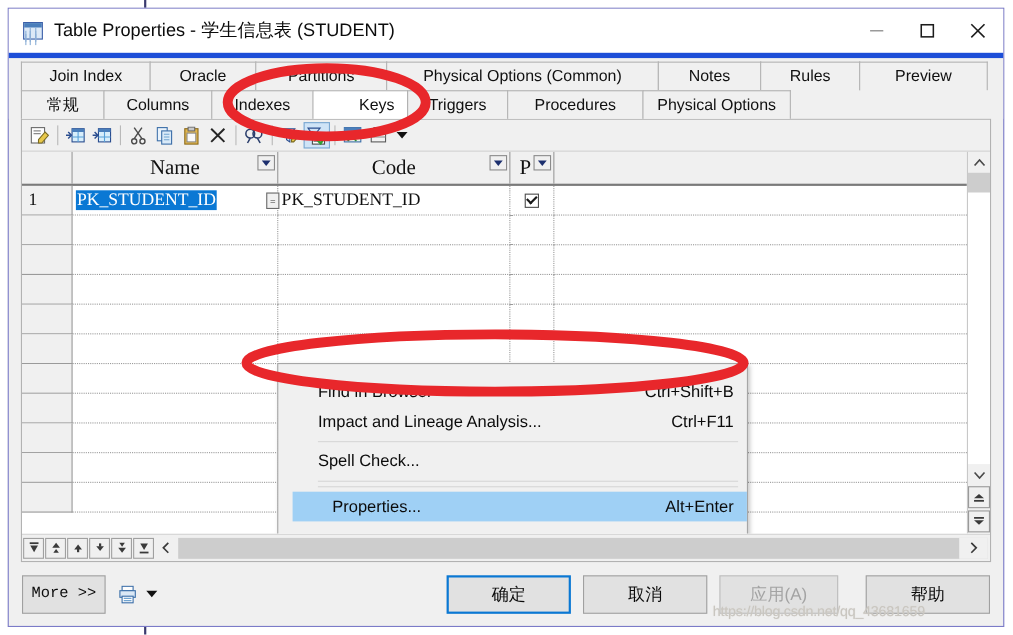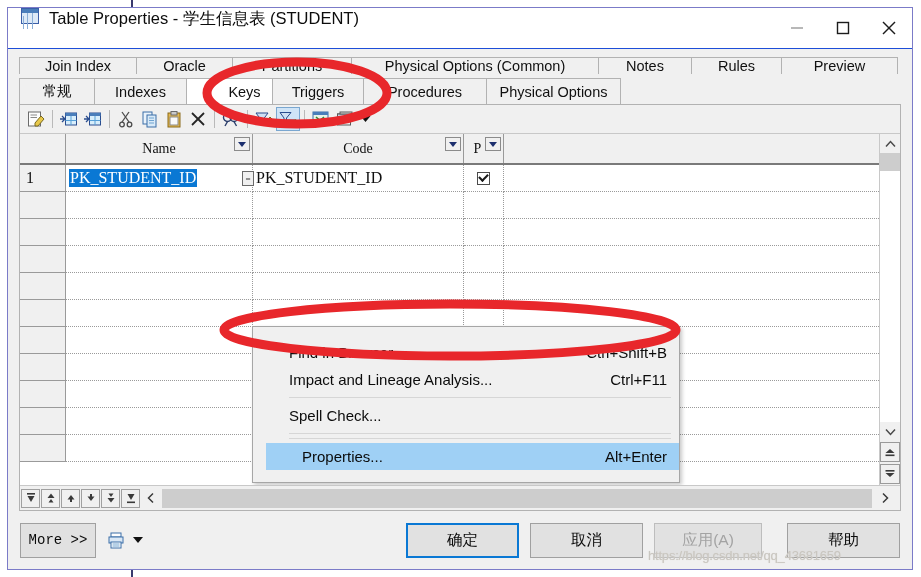--- a/index.html
+++ b/index.html
@@ -18,22 +18,22 @@
   #dialog{
     position:absolute;left:7px;top:7px;width:906px;height:563px;
     background:#f0f0f0;
     border:1px solid #7b7bc8;
     box-sizing:border-box;
     display:flex;flex-direction:column;
   }
   
   #titlebar{
     height:40px;flex:0 0 40px;background:#ffffff;
-    display:flex;
-    border-bottom:1px solid #1d4ed8;
+    display:flex;align-items:center;
+    border-bottom:5px solid #1d4ed8;
   }
   .title-icon{
     width:18px;height:16px;margin-left:13px;margin-right:10px;
     flex:0 0 18px;position:relative;
   }
   .title-icon .grid{
     position:absolute;inset:0;border:1px solid #3b5fa8;background:#dce9f7;
     box-sizing:border-box;
   }
   .title-icon .grid:before{
@@ -59,21 +59,21 @@
     border:1px solid #b2b2b2;border-bottom:none;
     background:#f0f0f0;
     display:flex;align-items:center;justify-content:center;
     font-size:14.5px;color:#101010;
     padding:0 6px;box-sizing:border-box;
     margin-right:-1px;
     white-space:nowrap;
   }
   .tab.selected{background:#ffffff;border-color:#b2b2b2;position:relative;z-index:3;padding-left:36px;}
   .tabrow.row2 .tab{height:26px;}
-  .tabrow.row1{position:relative;z-index:1;align-items:center;}
+  .tabrow.row1{position:relative;z-index:1;}
   .tabrow.row2{position:relative;z-index:2;margin-top:0px;}
 
   
   #panel{
     margin:0 11px 0 11px;
     background:#ffffff;
     border:1px solid #b2b2b2;
     flex:1 1 auto;
     display:flex;flex-direction:column;
     position:relative;
@@ -89,21 +89,21 @@
   .tsep{width:1px;height:18px;background:#b9b9b9;margin:0 4px;}
   .tarrow{width:16px;height:24px;display:flex;align-items:center;justify-content:center;}
 
   
   #gridwrap{flex:1 1 auto;display:flex;position:relative;background:#ffffff;overflow:hidden;}
   #grid{flex:1 1 auto;display:flex;flex-direction:column;background:#fff;}
   .ghead{display:flex;height:29px;flex:0 0 29px;background:#f0f0f0;border-bottom:2px solid #7a7a7a;}
   .ghead .hc{
     border-right:1px solid #9a9a9a;
     display:flex;align-items:center;justify-content:center;position:relative;
-    font-family:"Liberation Serif", serif;font-size:14px;color:#101010;
+    font-family:"Liberation Serif", serif;font-size:19px;color:#101010;
     box-sizing:border-box;
   }
   .hc .sortbtn{
     position:absolute;right:2px;top:3px;width:16px;height:14px;
     background:#f0f0f0;border:1px solid #8b8b8b;box-sizing:border-box;
     display:flex;align-items:center;justify-content:center;
   }
   .hc .sortbtn i{
     display:block;width:0;height:0;border-left:4px solid transparent;border-right:4px solid transparent;
     border-top:5px solid #1c2f6e;
@@ -250,20 +250,23 @@
       <div class="tab" style="width:91px">
           <span>Rules</span>
         </div>
       <div class="tab" style="width:117px">
           <span>Preview</span>
         </div>
     </div>
     <div class="tabrow row2">
       <div class="tab" style="width:76px">
           <span>常规</span>
+        </div>
+      <div class="tab" style="width:99px">
+          <span>Columns</span>
         </div>
       <div class="tab" style="width:93px">
           <span>Indexes</span>
         </div>
       <div class="tab selected" style="width:87px">
           <span>Keys</span>
         </div>
       <div class="tab" style="width:92px">
           <span>Triggers</span>
         </div>

